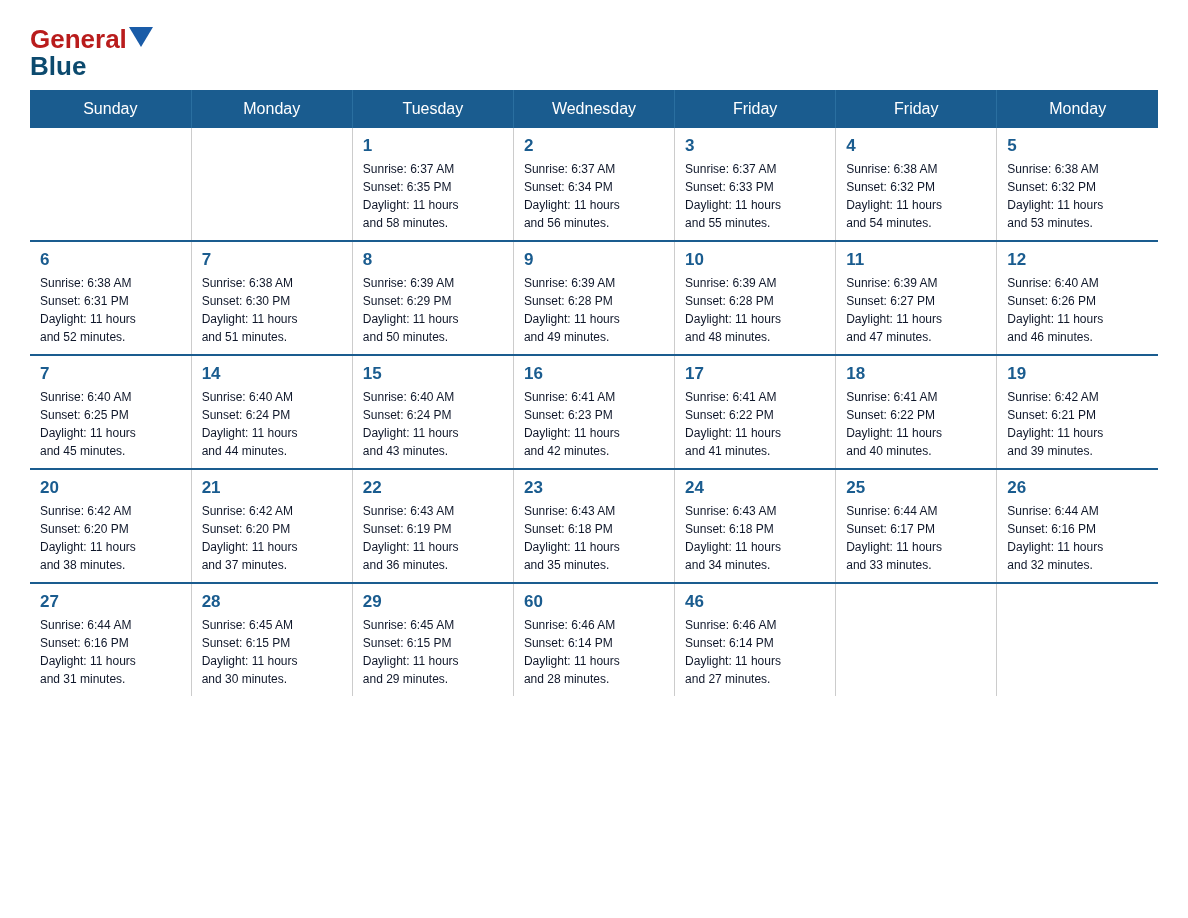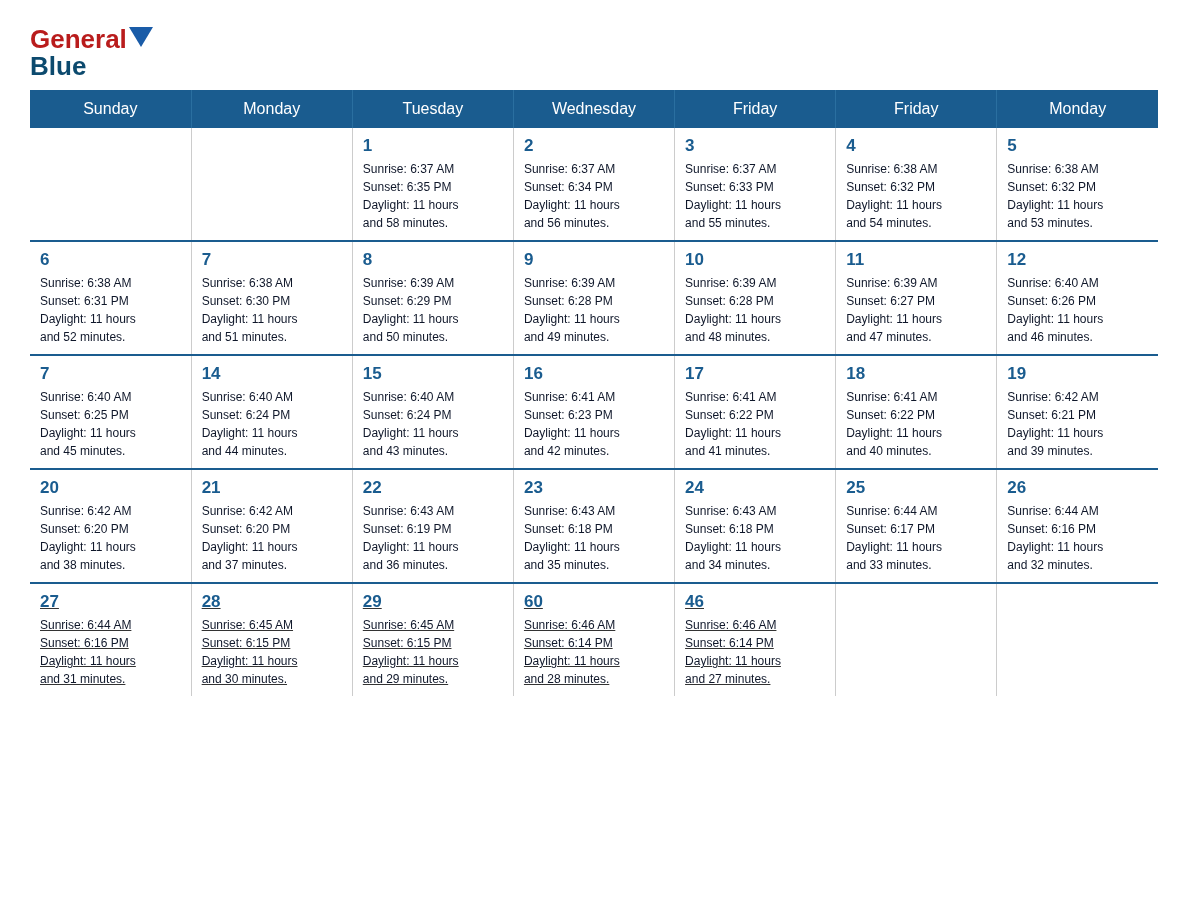--- a/index.html
+++ b/index.html
@@ -102,21 +102,20 @@
       color: #0f172a;
       line-height: 1.5;
     }
 
     .empty-cell {
       background: #fff;
     }
 
     tbody tr:last-child td {
       border-bottom: none;
-      text-decoration: underline;
     }
   </style>
 </head>
 <body>
 
 <div class="header-area">
   <div class="logo-area">
     <div>
       <div style="font-size:26px; font-weight:bold; color:#b91c1c; line-height:1.1; display:flex; align-items:center;">
         <span>General</span>

